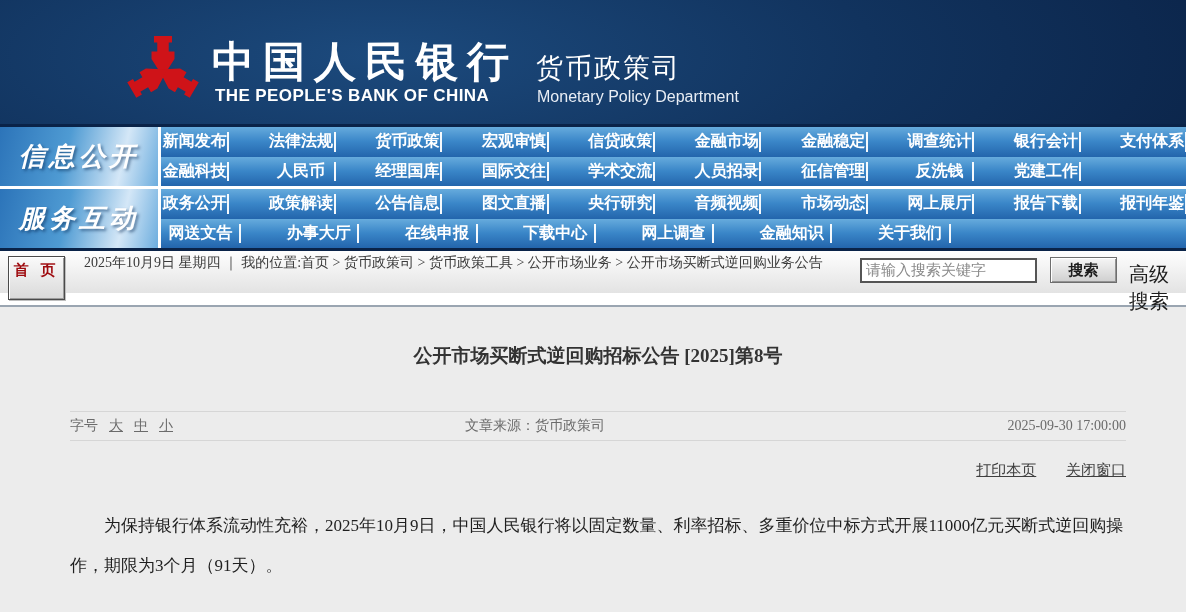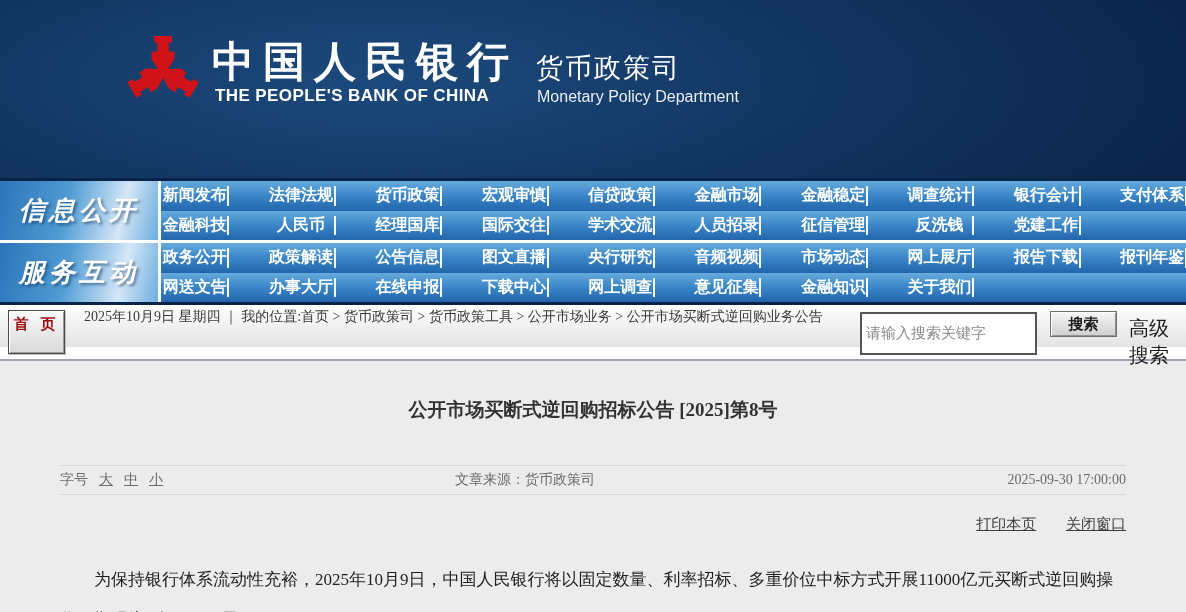--- a/index.html
+++ b/index.html
@@ -1,20 +1,20 @@
 <!DOCTYPE html>
 <html><head>
 <meta charset="utf-8">
 <style>
   * { margin:0; padding:0; box-sizing:border-box; }
   html,body { width:1186px; }
   body { font-family:"Liberation Sans", sans-serif; background:#ececec; }
 
   
-  .header { position:relative; height:178px;
+  .header { position:relative; height:124px;
     background: radial-gradient(ellipse 900px 260px at 32% 45%, #1c4a7d 0%, #11335e 55%, #0b2449 100%);
     overflow:hidden; }
   .logo { position:absolute; left:122px; top:31px; width:82px; height:82px; }
   .bank-zh { position:absolute; left:212px; top:34px; color:#fff; font-size:42px; font-weight:bold;
     letter-spacing:9px; font-family:"Liberation Serif", serif; }
   .bank-en { position:absolute; left:215px; top:86px; color:#fff; font-size:17px; font-weight:bold;
     letter-spacing:0.4px; }
   .dept-zh { position:absolute; left:536px; top:50px; color:#fff; font-size:27px; letter-spacing:2px; }
   .dept-en { position:absolute; left:537px; top:88px; color:#e9eef5; font-size:16px; }
 
@@ -37,35 +37,35 @@
   
   .crumbbar { position:relative; height:42px; background:linear-gradient(#fefefe, #e3e3e3); }
   .home-btn { position:absolute; left:8px; top:5px; width:57px; height:44px;
     background:linear-gradient(#fafafa, #d9d9d9); border:1px solid #4a4a4a;
     box-shadow: inset 1px 1px 0 #ffffff, inset -1px -1px 0 #9b9b9b, 1px 1px 0 #bfbfbf;
     color:#9e0b0f; font-weight:bold; font-size:15px; letter-spacing:4px; text-align:center;
     font-family:"Liberation Serif", serif; cursor:pointer; line-height:26px; }
   .crumb-text { position:absolute; left:84px; top:3px; width:772px; font-family:"Liberation Serif", serif;
     font-size:14px; line-height:18px; color:#3a3a3a; }
   .crumb-text .crumb { cursor:pointer; }
-  .search-input { position:absolute; left:860px; top:7px; width:177px; height:43px; border:2px solid #555;
+  .search-input { position:absolute; left:860px; top:7px; width:177px; height:25px; border:2px solid #555;
     background:#fff; font-size:15px; padding:7px 4px; color:#333; font-family:"Liberation Serif", serif; }
   .search-input::placeholder { color:#8a8a8a; }
   .search-btn { position:absolute; left:1050px; top:6px; width:67px; height:26px;
     background:linear-gradient(#f6f6f6, #cfcfcf); border:1px solid #6e6e6e;
     box-shadow: inset 1px 1px 0 #ffffff, inset -1px -1px 0 #939393;
     font-size:15px; font-weight:bold; color:#1c1c1c; font-family:"Liberation Serif", serif; cursor:pointer; }
   .adv-search { position:absolute; left:1105px; top:10px; font-size:20px; color:#1d1d1d;
     font-family:Liberation Mono, monospace; cursor:pointer;margin-left:24px; }
 
   .strip-white { height:12px; background:#fff; }
   .divider { height:2px; background:#9aa5b1; }
 
   
-  .content { background:#ececec; height:291px; }
+  .content { background:#ececec; height:291px;margin-left:10px; }
   .article-title { text-align:center; padding-top:36px; font-size:19px; font-weight:bold; color:#333;
     font-family:"Liberation Serif", serif; }
   .meta-row { position:relative; margin:42px 60px 0; height:30px; border-top:1px solid #d6d6d6;
     border-bottom:1px solid #d6d6d6; display:flex; align-items:center; color:#6b6b6b; font-size:14px;
     font-family:"Liberation Serif", serif; }
   .size-opt { text-decoration:underline; margin-left:11px; cursor:pointer; }
   .meta-source { position:absolute; left:395px; }
   .meta-date { margin-left:auto; }
   .actions { margin:20px 60px 0; text-align:right; font-size:15px; color:#3f3f3f;
     font-family:"Liberation Serif", serif; }
@@ -139,21 +139,20 @@
           <div class="nav-cell filled">网上展厅</div>
           <div class="nav-cell filled">报告下载</div>
           <div class="nav-cell filled">报刊年鉴</div>
         </div>
         <div class="nav-row">
           <div class="nav-cell filled">网送文告</div>
           <div class="nav-cell filled">办事大厅</div>
           <div class="nav-cell filled">在线申报</div>
           <div class="nav-cell filled">下载中心</div>
           <div class="nav-cell filled">网上调查</div>
-          <div class="nav-cell filled">意见征集</div>
           <div class="nav-cell filled">金融知识</div>
           <div class="nav-cell filled">关于我们</div>
           <div class="nav-cell"></div>
           <div class="nav-cell"></div>
         </div>
       </div>
   </div>
 
   <div class="nav-line-bottom"></div>
 </div>

